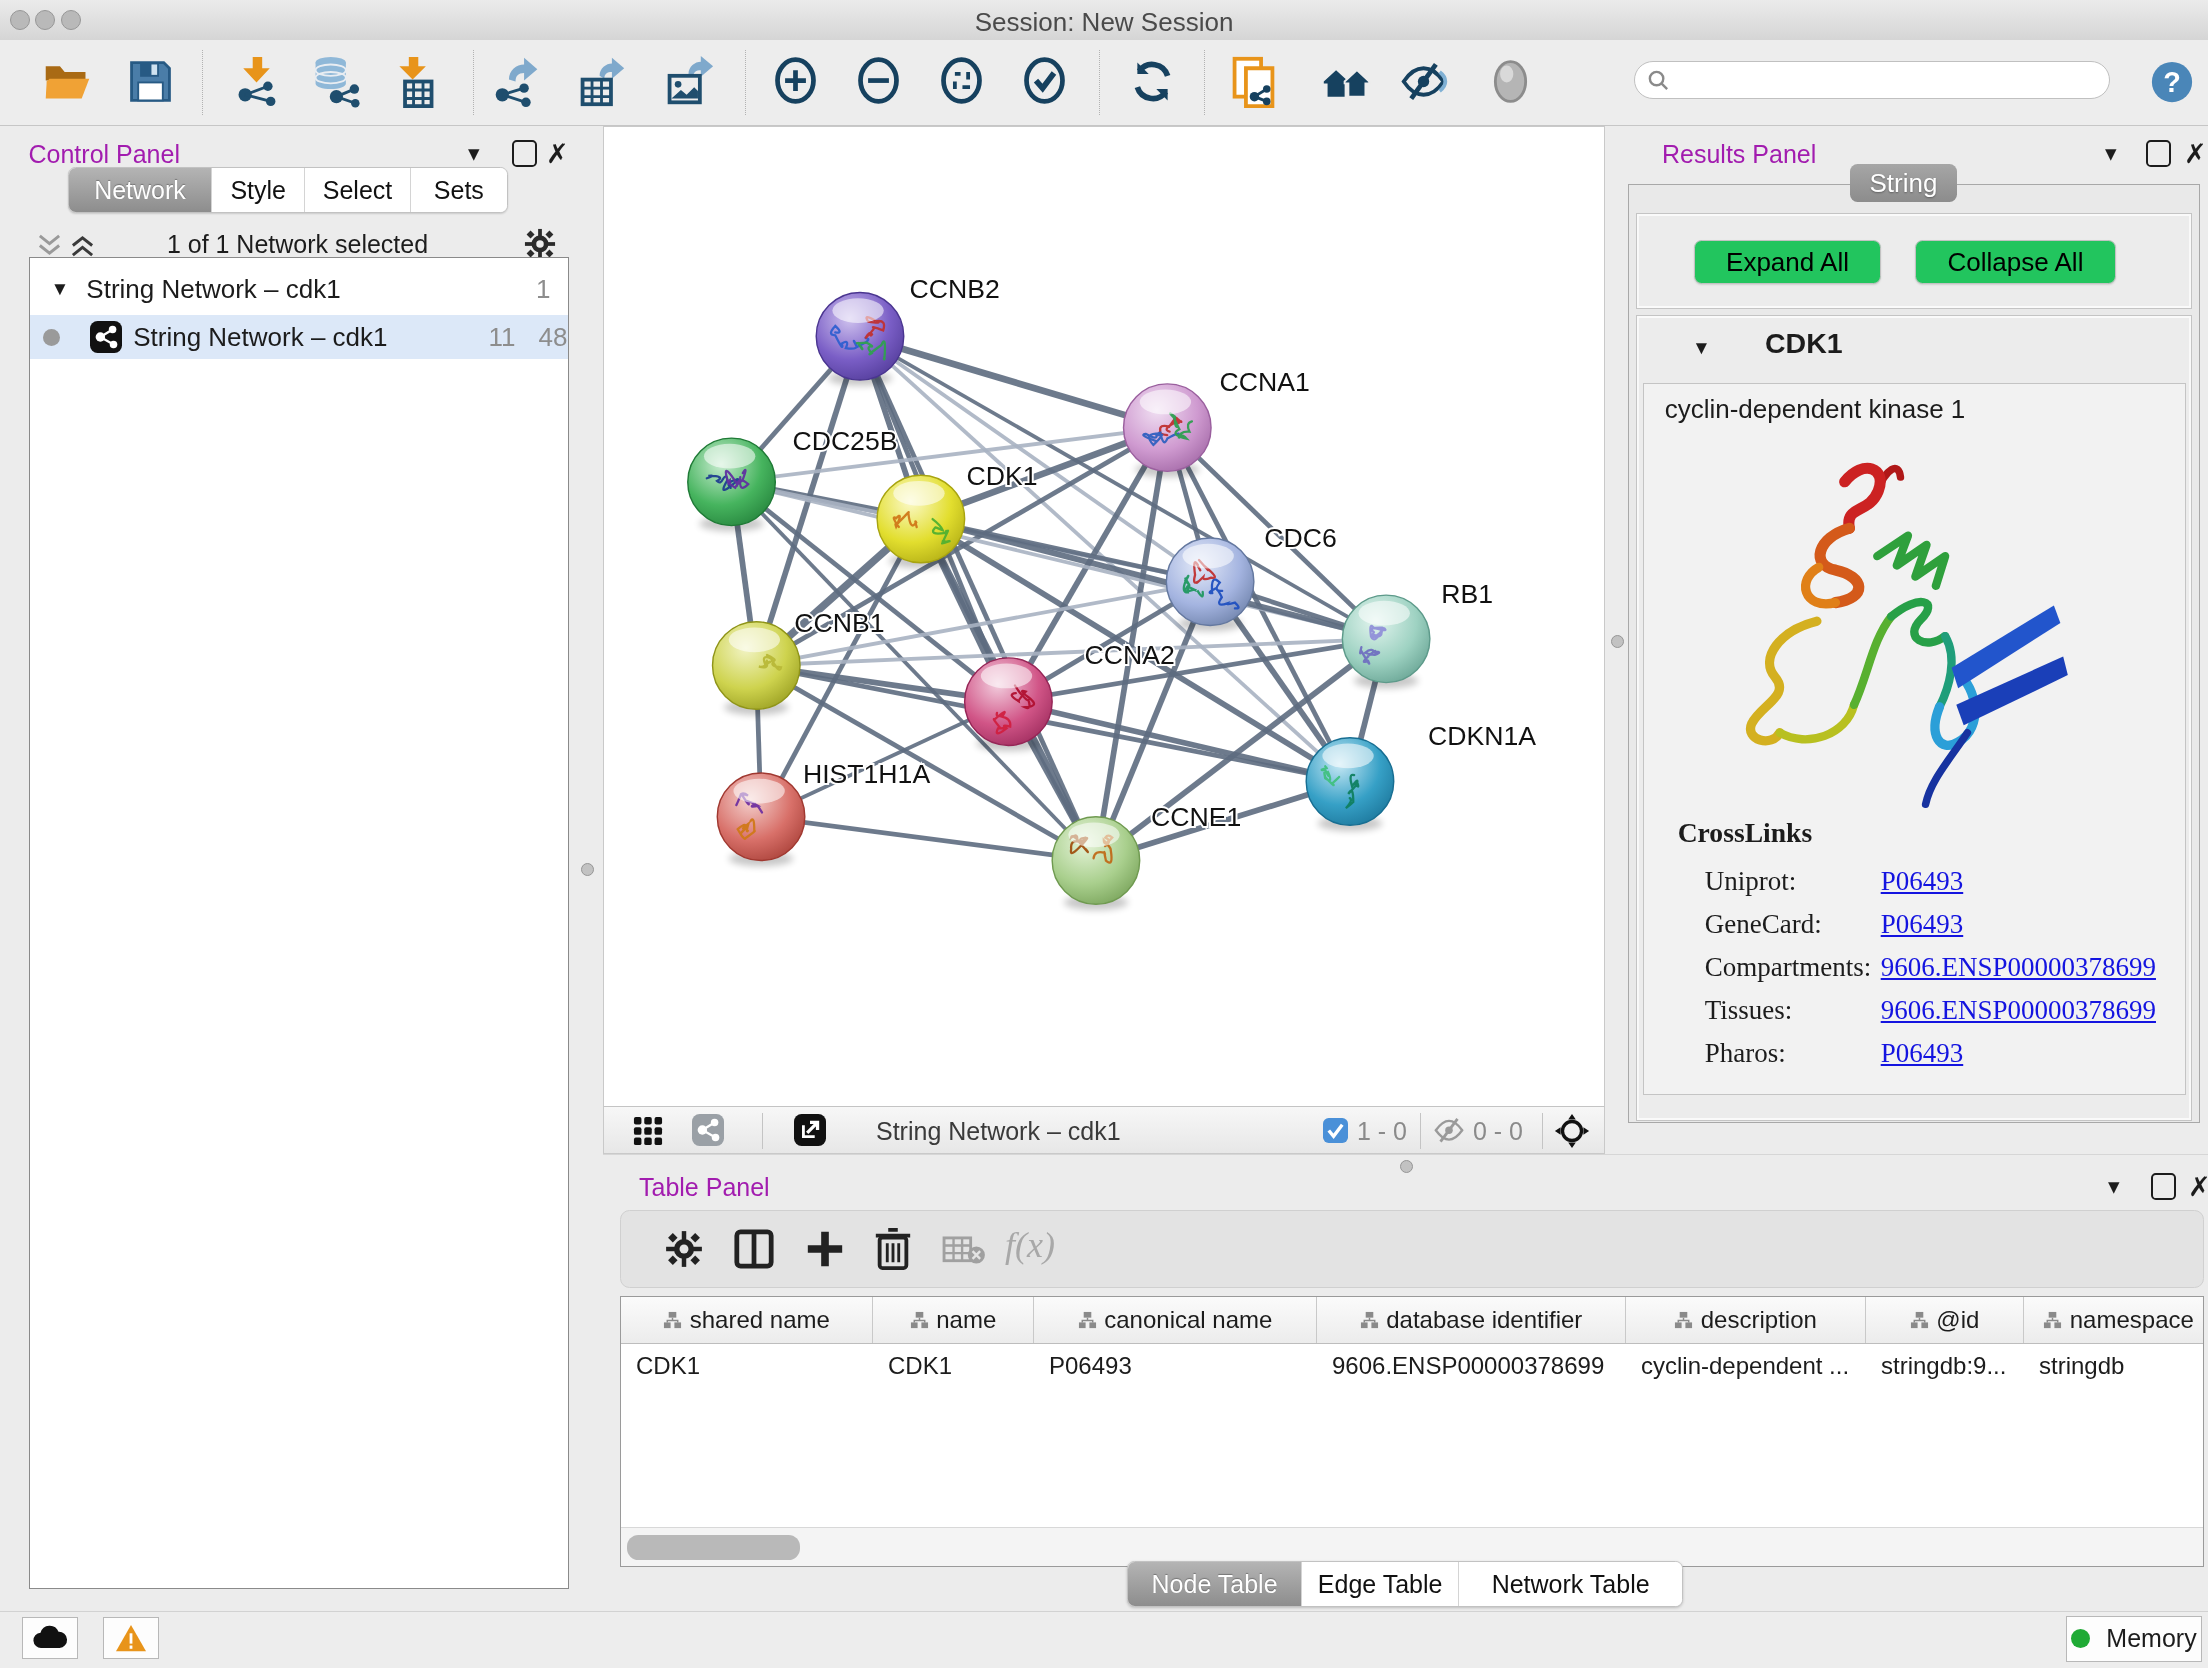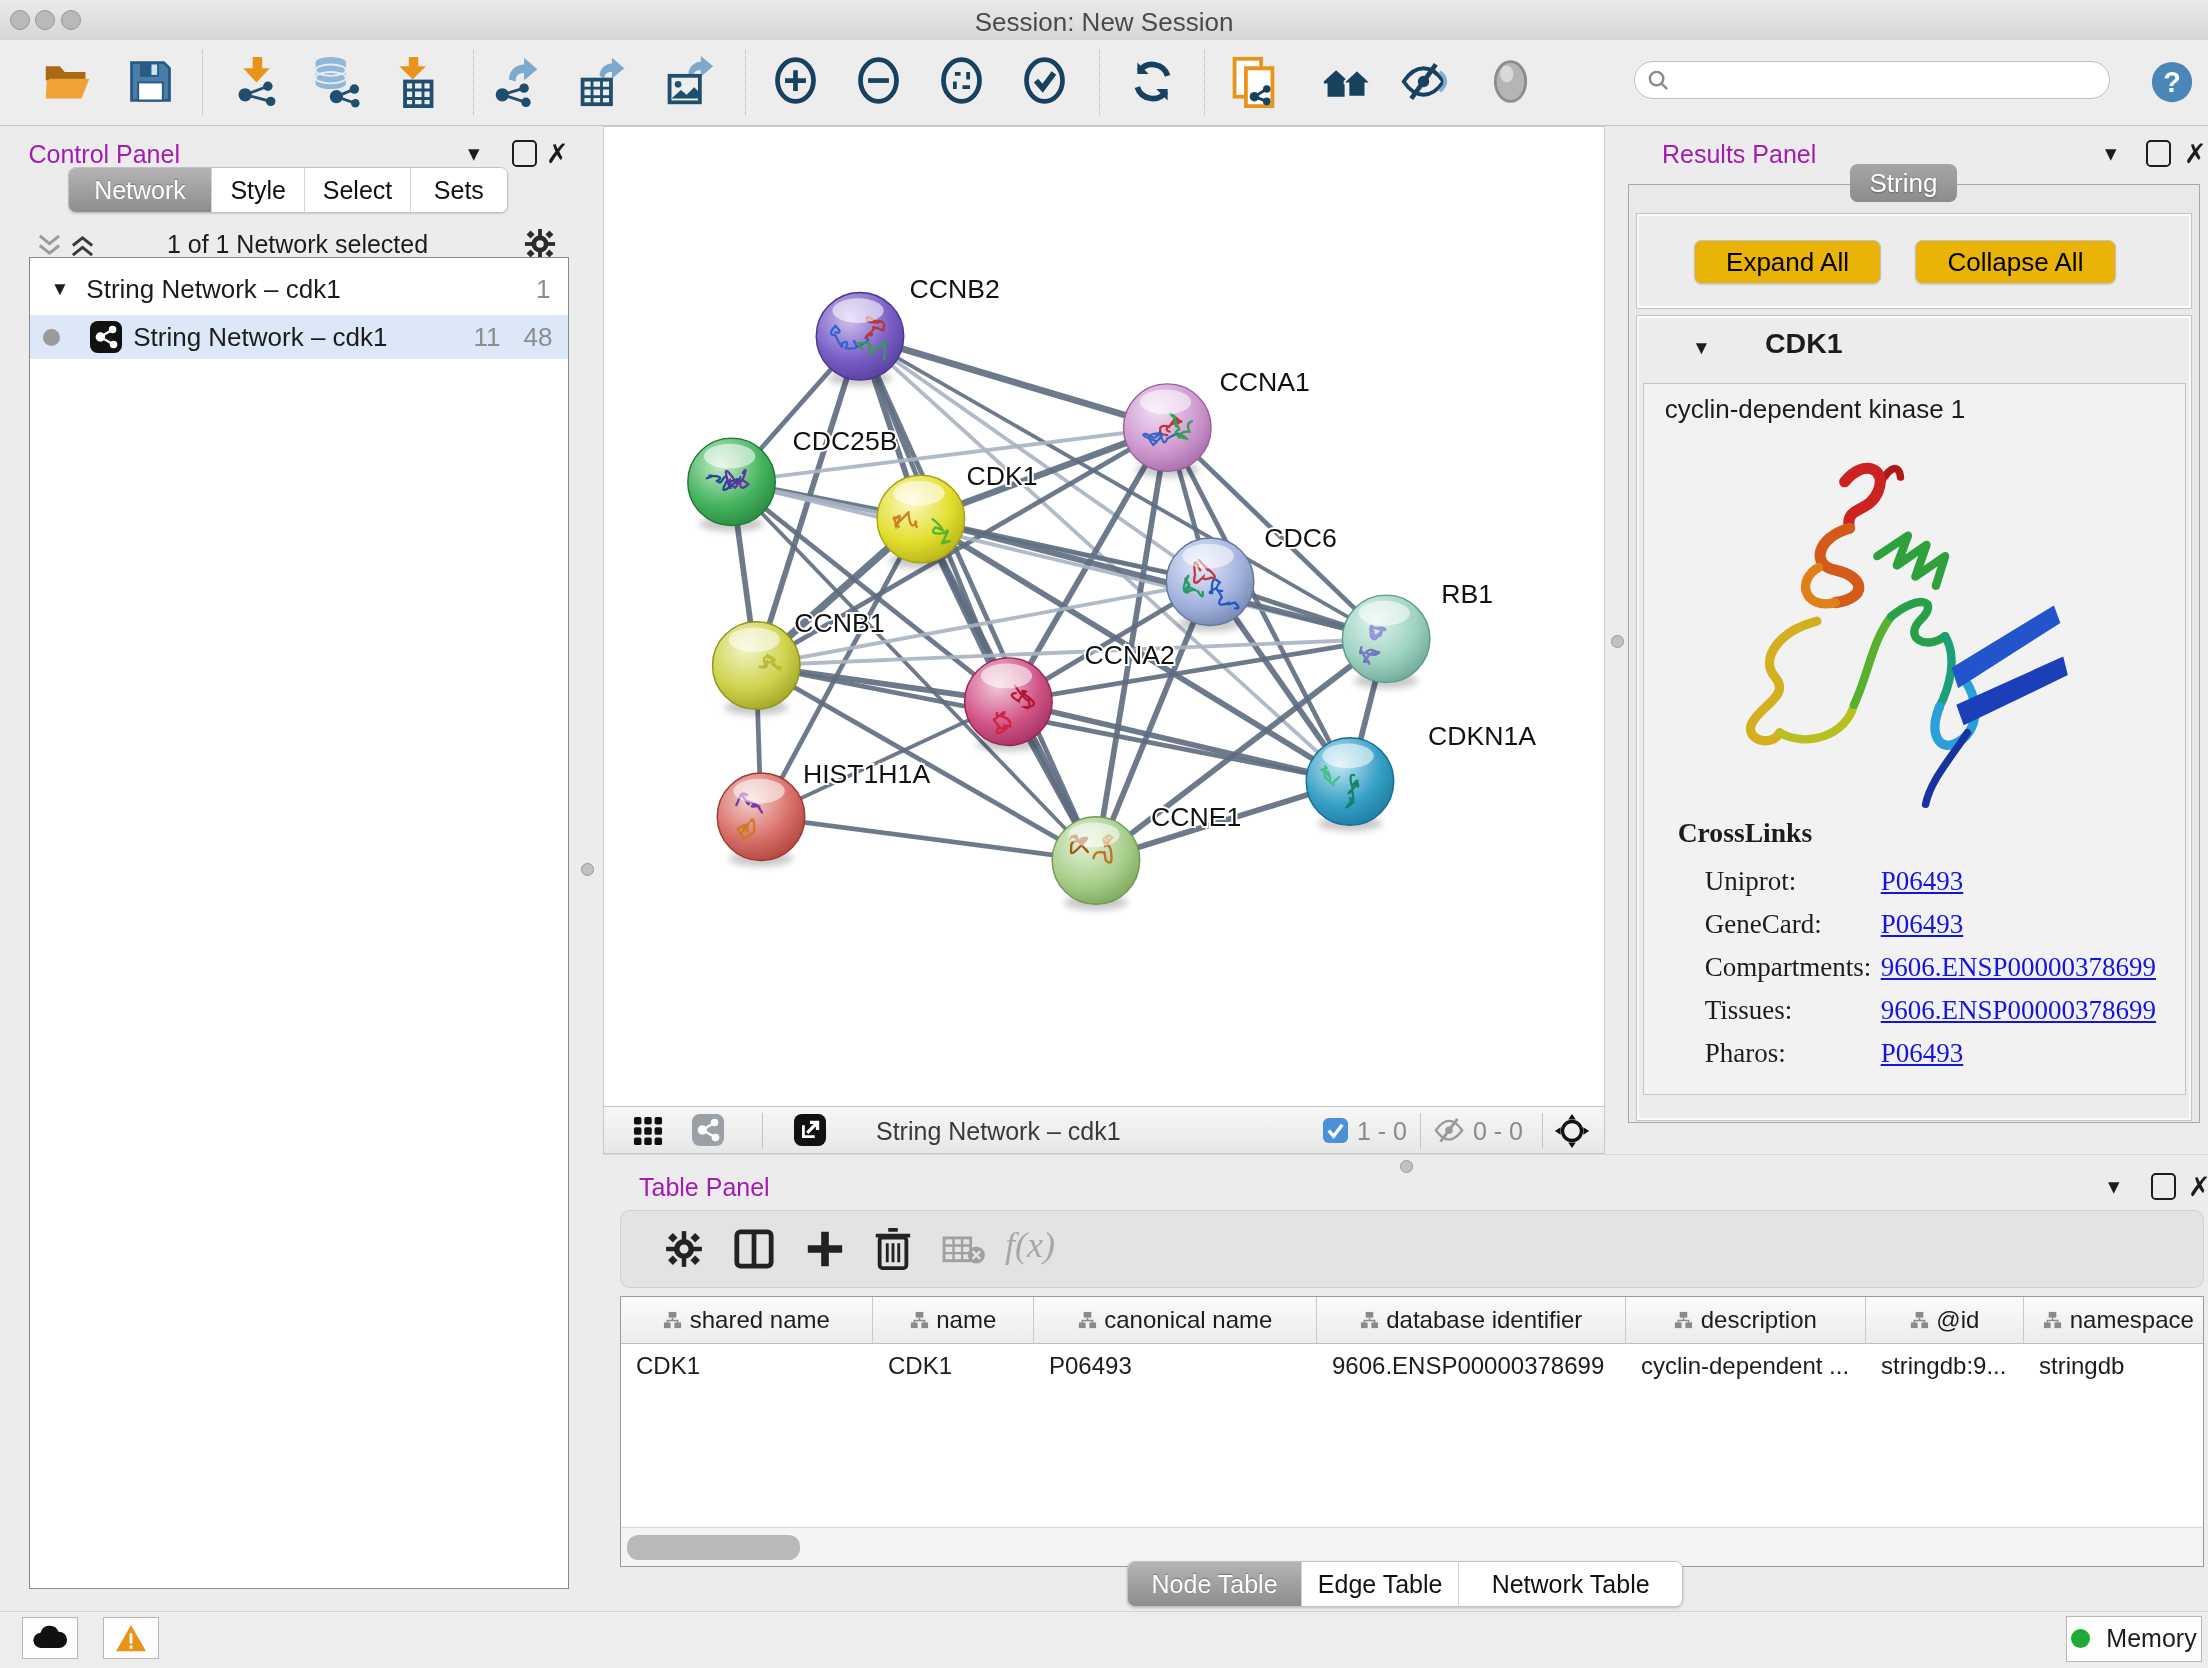--- a/index.html
+++ b/index.html
@@ -36,21 +36,21 @@
   .canvasbar{left:603px;top:1106px;width:1002px;height:48px;background:linear-gradient(#f7f7f7,#e7e7e7);
              border:1px solid #c9c9c9;border-top:1px solid #c4c4c4;box-sizing:border-box;}
   .cbsep{top:5.7px;width:0;height:36px;border-left:1px solid #c4c4c4;position:absolute;}
   .graytxt{color:#8a8a8a;font-size:25px;}
   .splitdot{width:11.4px;height:11.4px;border-radius:50%;background:#c2c2c2;border:1px solid #969696;}
   
   .rtab{background:linear-gradient(#a6a6a6,#8c8c8c);color:#fff;font-size:26px;text-align:center;
         border-radius:7.6px;line-height:38px;text-shadow:0 1px 1.9px rgba(0,0,0,.35);}
   .rbox{background:#e9e9e9;border:1.9px solid #a8a8a8;}
   .rinner{background:#ececec;border:1px solid #c4c4c4;box-shadow:inset 0 0 0 1.9px #fafafa;}
-  .btn{background:#eab308;border:1px solid #c2c2c2;border-radius:7.6px;font-size:26px;text-align:center;
+  .btn{background:#22c55e;border:1px solid #c2c2c2;border-radius:7.6px;font-size:26px;text-align:center;
        box-shadow:0 1px 1.9px rgba(0,0,0,.12);}
   .serif{font-family:"Liberation Serif","DejaVu Serif",serif;}
   .xlink{color:#1414e0;text-decoration:underline;}
   
   .ttoolbar{background:#e3e3e3;border:1px solid #d0d0d0;border-radius:9.5px;}
   .tablebox{background:#fff;border:1.9px solid #9a9a9a;}
   .thead{display:flex;background:linear-gradient(#fbfbfb,#ececec);border-bottom:1px solid #bdbdbd;height:46px;}
   .th{display:flex;align-items:center;justify-content:center;gap:7.6px;font-size:24px;border-right:1px solid #c9c9c9;
       box-sizing:border-box;overflow:hidden;white-space:nowrap;flex:none;}
   .trowd{display:flex;height:44px;}
@@ -271,21 +271,21 @@
       <span class="shareicon" style="margin-left:30px;position:relative">
         <svg width="32" height="32" viewBox="0 0 34 34">
           <circle cx="11" cy="17" r="5" fill="#fff"></circle>
             <circle cx="24" cy="9" r="4" fill="#fff"></circle>
             <circle cx="25" cy="25" r="4" fill="#fff"></circle>
           <path d="M11 17l13-8M11 17l14 8" stroke="#fff" stroke-width="2.5"></path>
         </svg>
       </span>
       <span style="margin-left:11.4px">String Network – cdk1</span>
       <span class="count" style="margin-left:auto">11</span>
-      <span class="count" style="margin-left:23px;margin-right:15px">48</span>
+      <span class="count" style="margin-left:23px;">48</span>
     </div>
   </div>
 </div>
 
 <div class="abs canvas">
   <svg id="netsvg" width="1001" height="979" viewBox="0 0 1052 1029">
       <defs>
         <filter id="soft" x="-50%" y="-50%" width="200%" height="200%">
           <feGaussianBlur stdDeviation="4"></feGaussianBlur>
         </filter>

